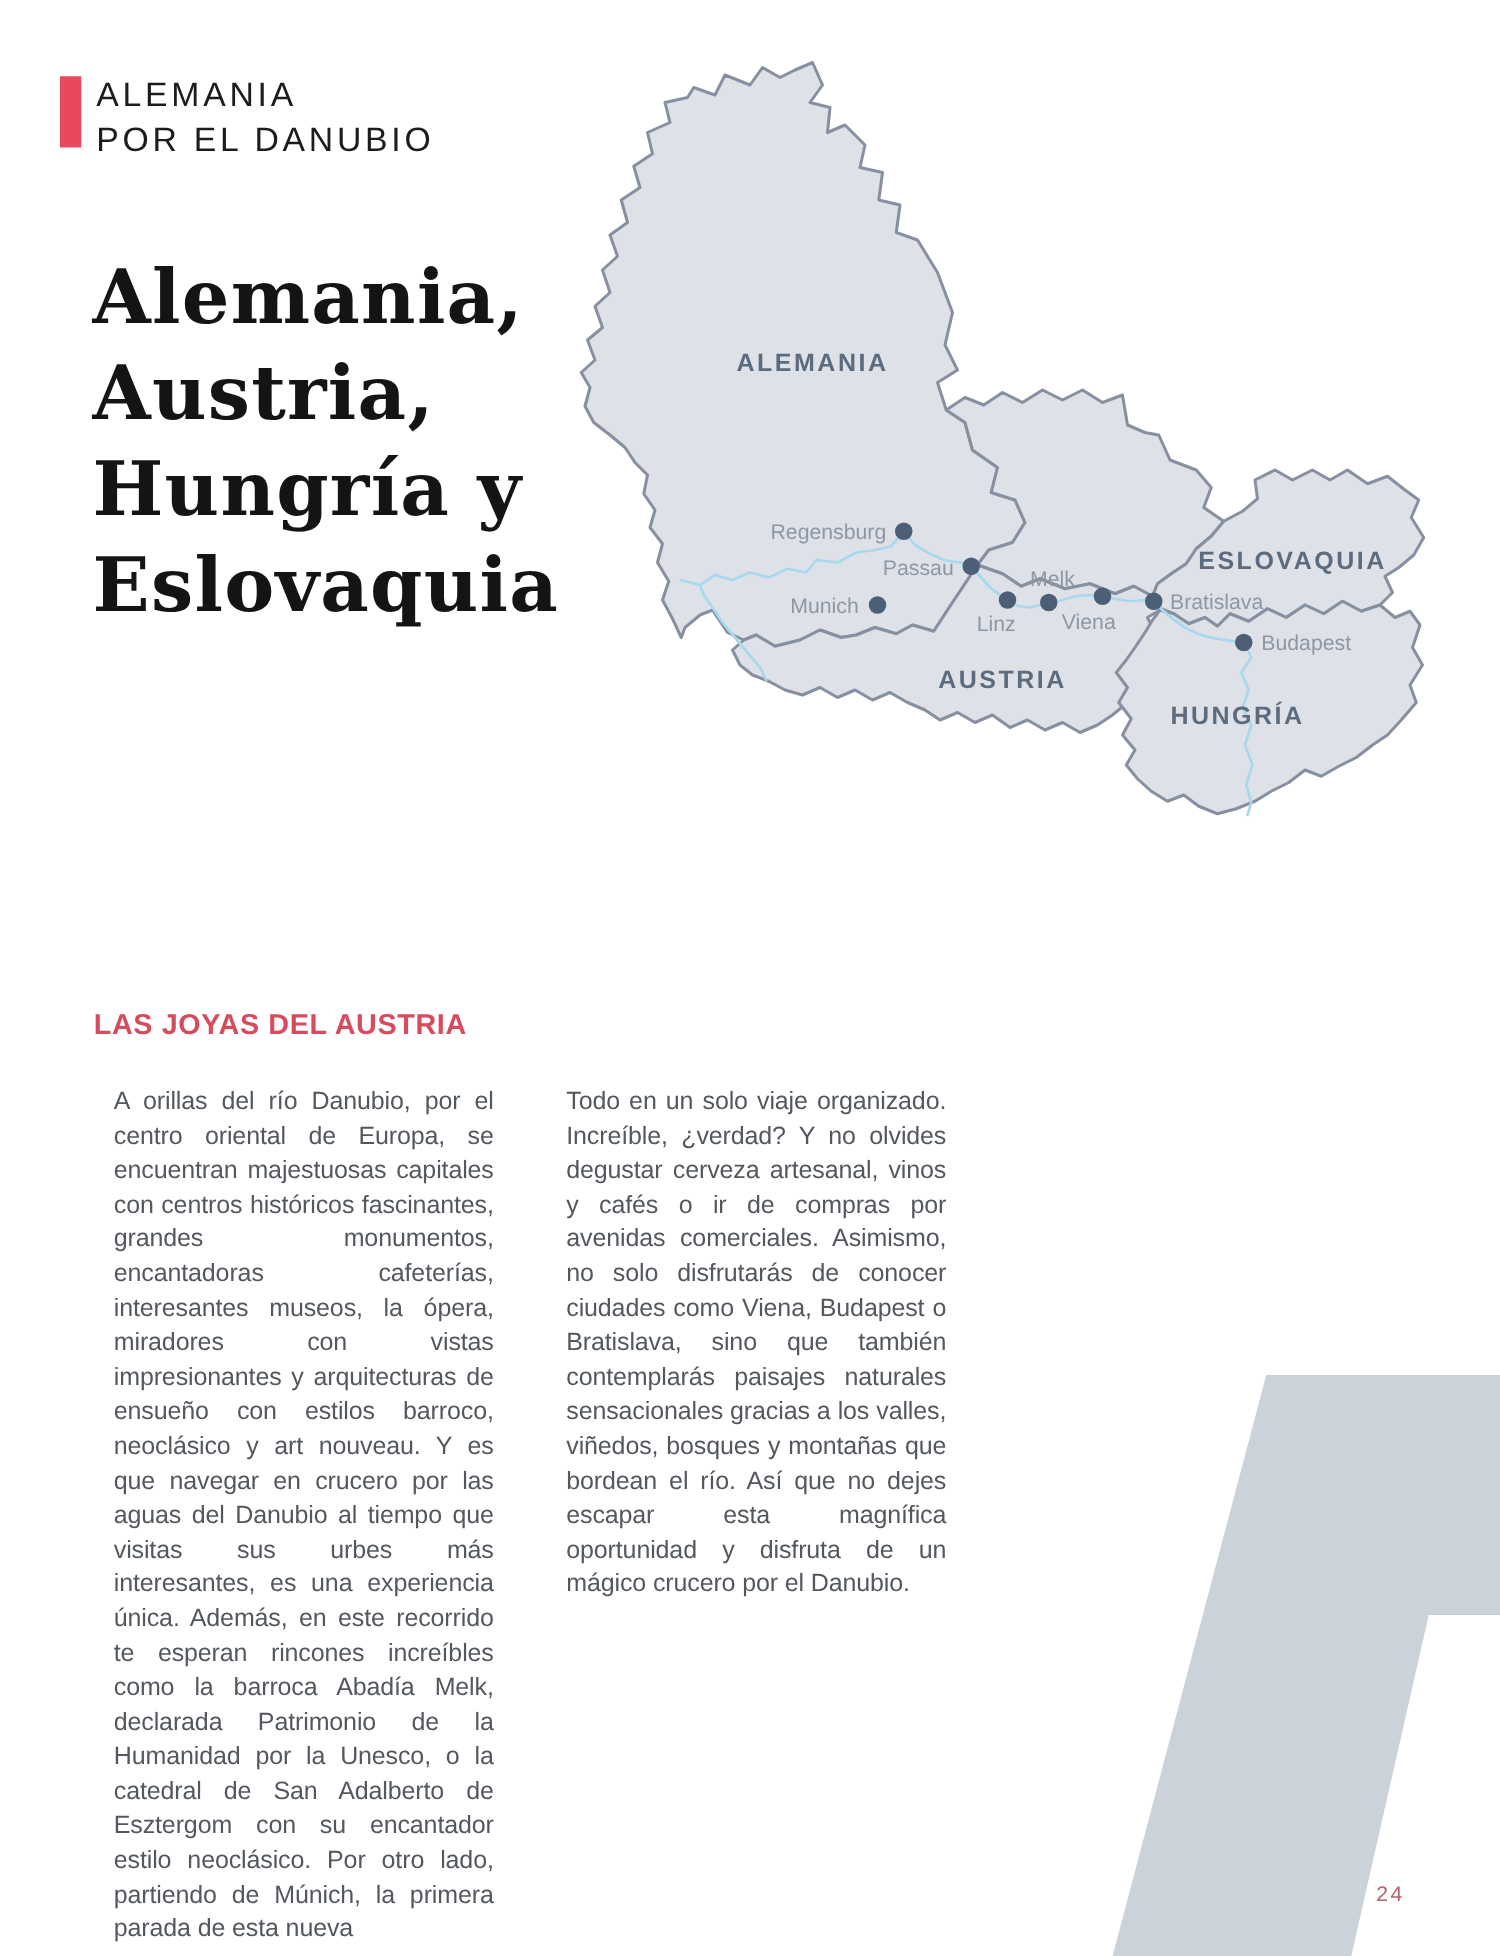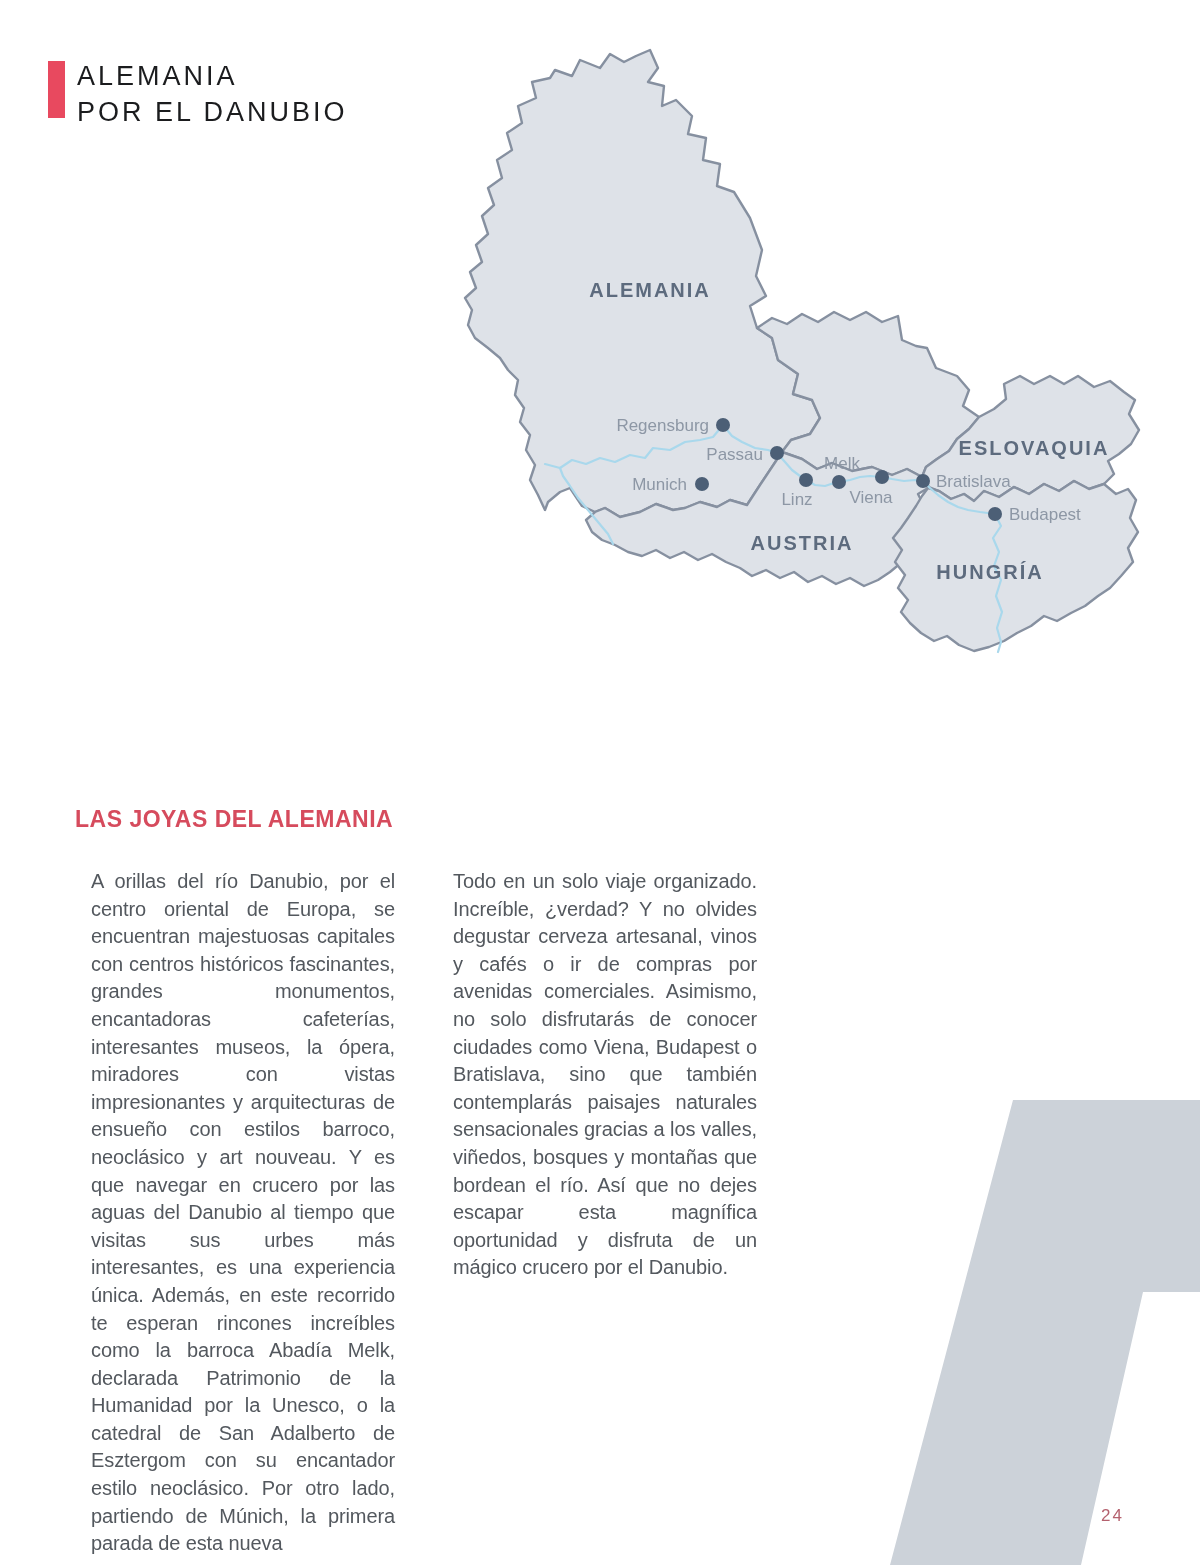--- a/index.html
+++ b/index.html
@@ -45,20 +45,26 @@
   <svg id="corner-svg" width="1200" height="1565" viewBox="0 0 1200 1565">
     <polygon points="1013,1100 1200,1100 1200,1292 1143,1292 1081,1565 890,1565" fill="#ccd2d9"></polygon>
   </svg>
 
   <div class="accent-bar"></div>
   <div class="eyebrow">
     <div>ALEMANIA</div>
     <div>POR EL DANUBIO</div>
   </div>
 
+  <div class="title">
+    <div>Alemania,</div>
+    <div>Austria,</div>
+    <div>Hungría y</div>
+    <div>Eslovaquia</div>
+  </div>
 
   <svg id="map" width="690" height="630" viewBox="0 0 690 630">
 
     <path class="country" d="
       M 95,30 L 112,36 120,20 140,28 150,14 164,22 176,16 190,10 198,28 188,42 204,46 202,66
       216,60 232,76 228,94 246,98 243,120 260,124 257,146 274,152 290,178 302,210 296,236
       306,256 290,266 297,288 312,298 318,320 338,334 333,354 352,360 360,378 350,394 331,400 322,412
       310,430 300,445 287,465 270,460 257,467 240,462 225,468 213,470 196,464 180,472 160,477
       145,468 135,472 122,466 110,448 100,452 88,462 85,470 78,455 70,440 75,425 66,410 70,395
       60,382 64,368 55,355 58,340 48,330 40,318 28,308 15,298 8,285 12,270 5,258 16,248 10,232
@@ -120,21 +126,21 @@
     <text class="city-label" x="249" y="391" text-anchor="end">Regensburg</text>
     <text class="city-label" x="303" y="420" text-anchor="end">Passau</text>
     <text class="city-label" x="227" y="450" text-anchor="end">Munich</text>
     <text class="city-label" x="337" y="465" text-anchor="middle">Linz</text>
     <text class="city-label" x="382" y="429" text-anchor="middle">Melk</text>
     <text class="city-label" x="411" y="463" text-anchor="middle">Viena</text>
     <text class="city-label" x="476" y="447" text-anchor="start">Bratislava</text>
     <text class="city-label" x="549" y="480" text-anchor="start">Budapest</text>
   </svg>
 
-  <div class="section-heading">LAS JOYAS DEL ALEMANIA</div>
+  <div class="section-heading">LAS JOYAS DEL AUSTRIA</div>
 
   <div id="col-left" class="col">
     <p>A orillas del río Danubio, por el centro oriental de Europa, se encuentran majestuosas capitales con centros históricos fascinantes, grandes monumentos, encantadoras cafeterías, interesantes museos, la ópera, miradores con vistas impresionantes y arquitecturas de ensueño con estilos barroco, neoclásico y art nouveau. Y es que navegar en crucero por las aguas del Danubio al tiempo que visitas sus urbes más interesantes, es una experiencia única. Además, en este recorrido te esperan rincones increíbles como la barroca Abadía Melk, declarada Patrimonio de la Humanidad por la Unesco, o la catedral de San Adalberto de Esztergom con su encantador estilo neoclásico. Por otro lado, partiendo de Múnich, la primera parada de esta nueva</p>
   </div>
 
   <div id="col-right" class="col">
     <p>Todo en un solo viaje organizado. Increíble, ¿verdad? Y no olvides degustar cerveza artesanal, vinos y cafés o ir de compras por avenidas comerciales. Asimismo, no solo disfrutarás de conocer ciudades como Viena, Budapest o Bratislava, sino que también contemplarás paisajes naturales sensacionales gracias a los valles, viñedos, bosques y montañas que bordean el río. Así que no dejes escapar esta magnífica oportunidad y disfruta de un mágico crucero por el Danubio.</p>
   </div>
 
   <div class="page-number">24</div>

